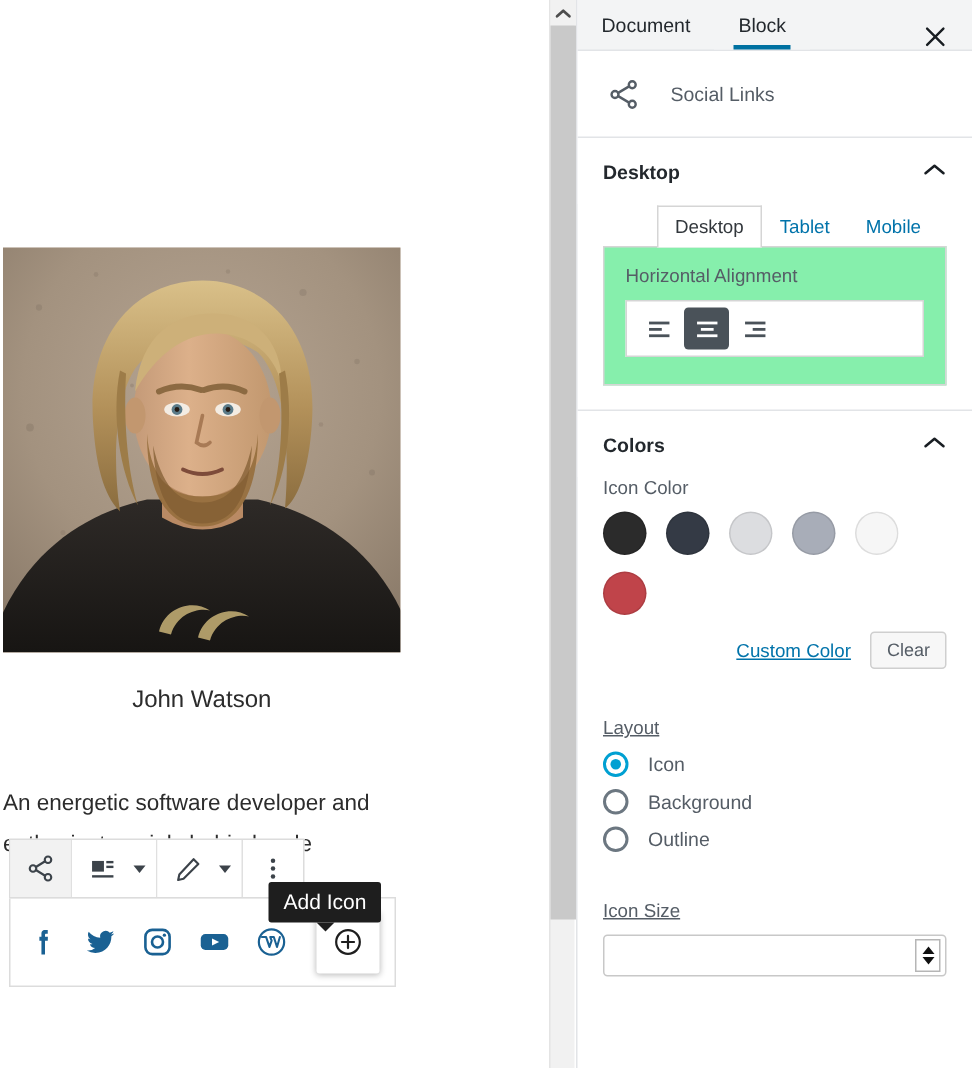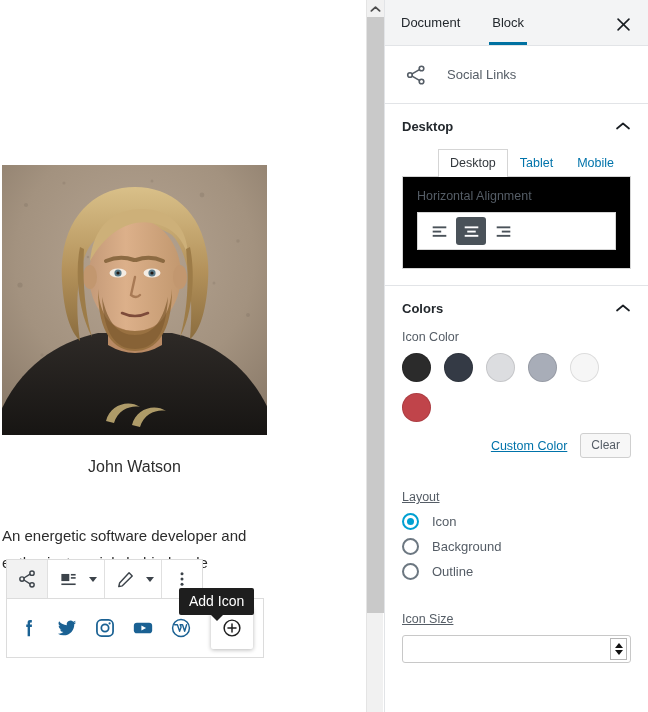--- a/index.html
+++ b/index.html
@@ -144,21 +144,21 @@
   
   .sidebar {
     position: absolute; left: 384px; top: 0;
     width: 264px; height: 712px;
     background: #ffffff;
     border-left: 1px solid #e2e4e7;
     overflow: hidden;
   }
   .sb-tabs {
     position: relative;
-    height: 46px;
+    height: 34px;
     background: #f3f4f5;
     border-bottom: 1px solid #e2e4e7;
     display: flex; align-items: stretch;
   }
   .sb-tab {
     padding: 0 16px;
     display: flex; align-items: center;
     font-size: 13px; color: #23282d;
     cursor: pointer;
     position: relative;
@@ -215,21 +215,21 @@
     top: 1px;
   }
   .dev-tab.active {
     color: #32373c;
     background: #fff;
     border-color: #d5d5d5;
   }
   .device-panel {
     border: 1px solid #d5d5d5;
     padding: 12px 14px 18px;
-    background: #000000;
+    background: #86efac;
   }
   .field-label {
     font-size: 12.5px; color: #555d66;
     margin-bottom: 9px;
   }
   .align-group {
     border: 1px solid #d5d5d5;
     height: 38px;
     display: flex; align-items: center;
     padding: 0 6px;

